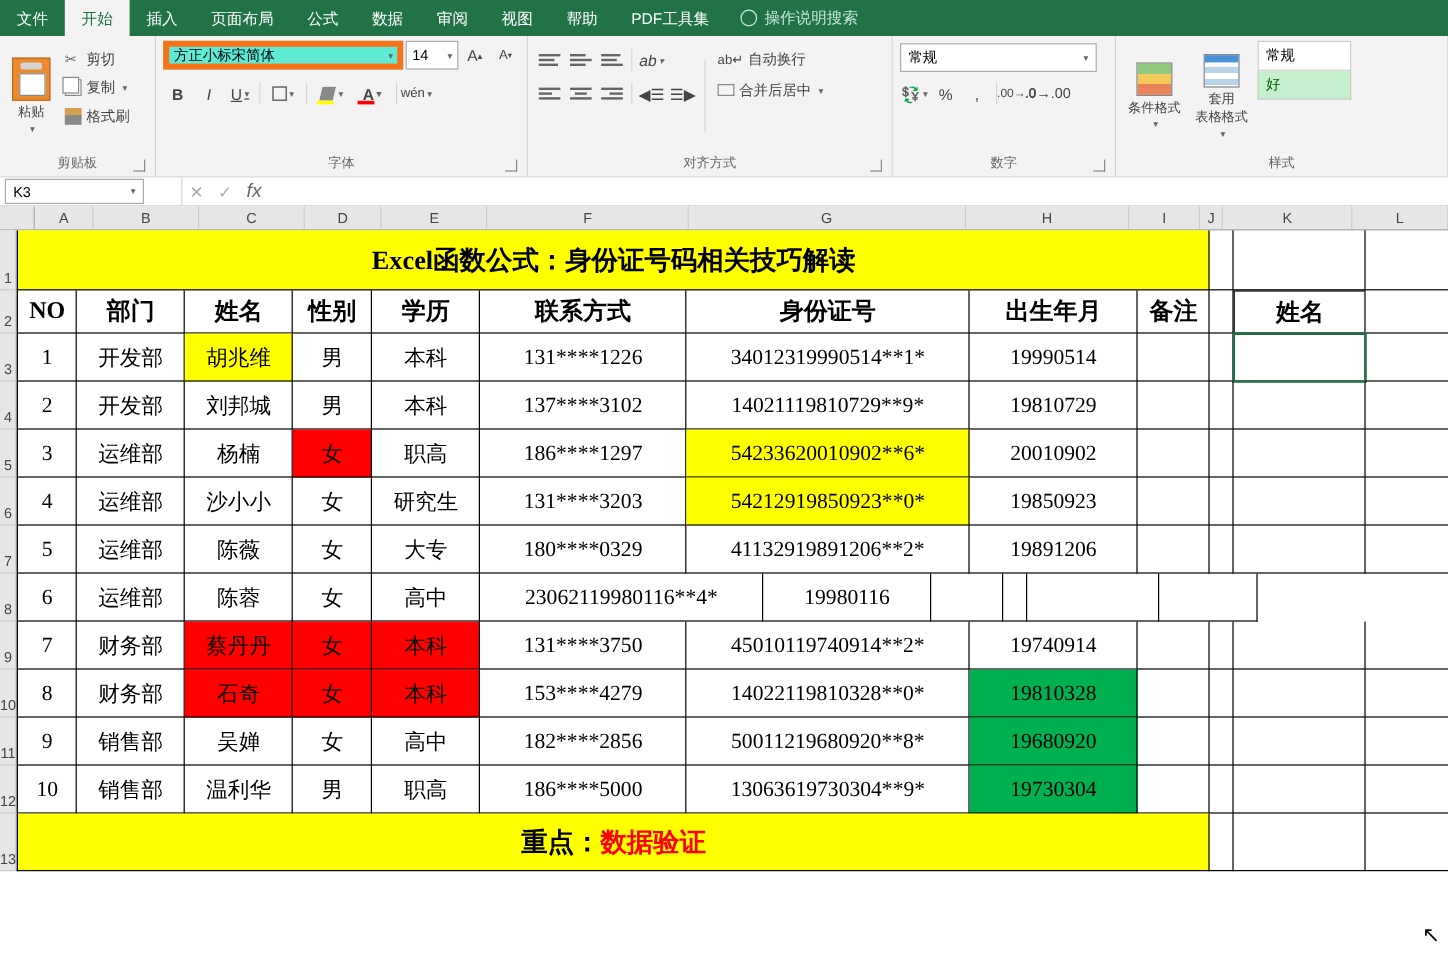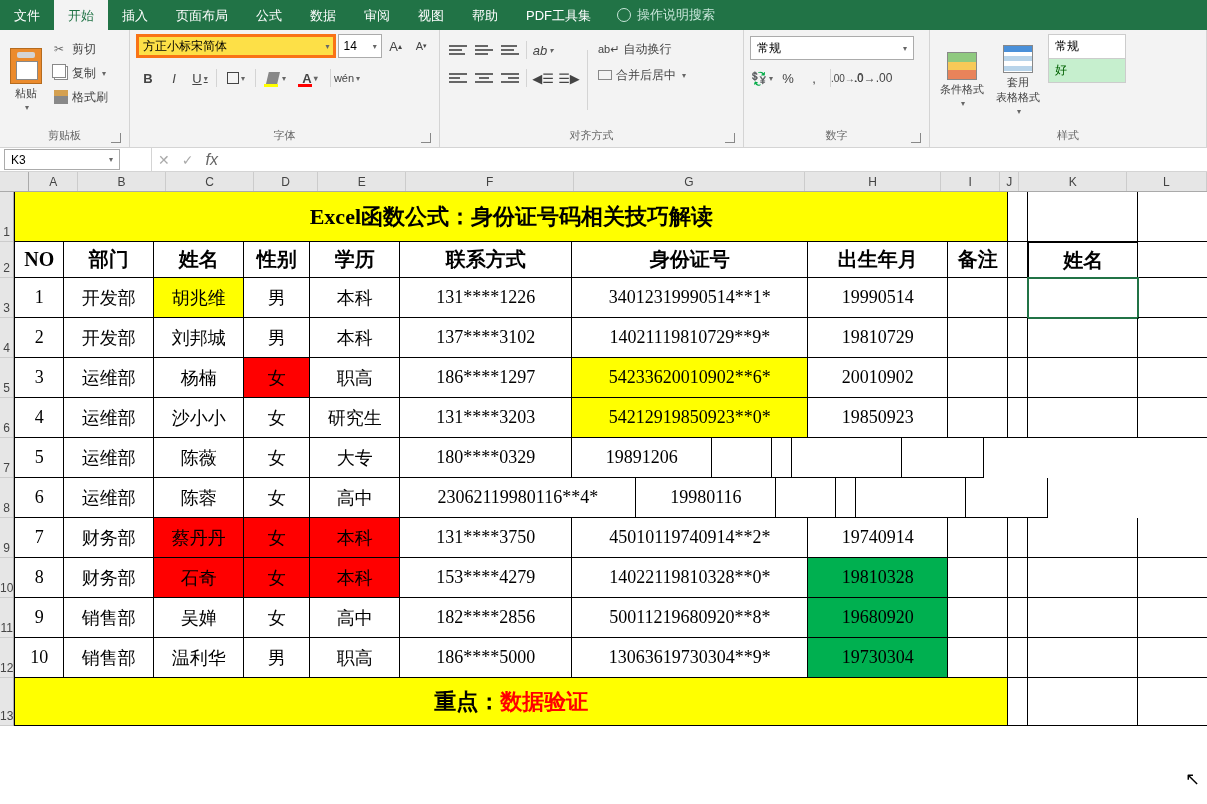--- a/index.html
+++ b/index.html
@@ -26,21 +26,21 @@
 .paste-icon { width: 32px; height: 36px; background: #eb8b2d; border: 1px solid #b56b1e; position: relative; }
 .paste-icon::before { content: ""; position: absolute; top: 3px; left: 6px; right: 6px; height: 6px; background: #d4d4d4; border-radius: 2px; }
 .paste-icon::after { content: ""; position: absolute; top: 12px; left: 5px; right: 3px; bottom: 3px; background: #fff; border: 1px solid #888; }
 .scissors { width: 14px; height: 14px; color: #666; }
 .copy-icon { width: 14px; height: 14px; border: 1px solid #888; background: #fff; position: relative; }
 .copy-icon::after { content: ""; position: absolute; top: -3px; left: -3px; width: 12px; height: 12px; border: 1px solid #888; background: #fff; }
 .brush { width: 14px; height: 14px; background: linear-gradient(#d4a050 40%, #888 40%); }
 
 
 .font-row { display: flex; gap: 2px; margin-bottom: 4px; }
-.font-name { width: 204px; height: 24px; border: 3px solid #f97316; background: #fde047; font-size: 12px; padding: 2px 4px; display: flex; align-items: center; justify-content: space-between; }
+.font-name { width: 204px; height: 24px; border: 5px solid #f97316; background: #5eead4; font-size: 12px; padding: 2px 4px; display: flex; align-items: center; justify-content: space-between; }
 .font-size { width: 44px; height: 24px; border: 1px solid #ababab; background: #fff; font-size: 12px; padding: 2px 4px; display: flex; align-items: center; justify-content: space-between; }
 .a-up, .a-down { width: 20px; height: 20px; display: flex; align-items: center; justify-content: center; font-size: 13px; color: #444; }
 .tool-row { display: flex; gap: 2px; align-items: center; }
 .tool-btn { width: 24px; height: 24px; display: flex; align-items: center; justify-content: center; font-size: 13px; color: #444; cursor: pointer; border: 1px solid transparent; }
 .bold { font-weight: bold; }
 .italic { font-style: italic; }
 .underline { text-decoration: underline; }
 .sep { width: 1px; height: 18px; background: #d4d4d4; margin: 0 2px; }
 .border-btn { width: 30px; }
 .border-sq { width: 12px; height: 12px; border: 1px solid #444; }
@@ -428,20 +428,21 @@
           <div class="cell cK "></div>
           <div class="cell cL "></div>
         </div>
         <div class="row tbl-border" style="height: 40px;">
           <div class="cell cA " style="border-left: 1.5px solid rgb(0, 0, 0);">5</div>
           <div class="cell cB ">运维部</div>
           <div class="cell cC ">陈薇</div>
           <div class="cell cD ">女</div>
           <div class="cell cE ">大专</div>
           <div class="cell cF ">180****0329</div>
+          <div class="cell cG ">41132919891206**2*</div>
           <div class="cell cH ">19891206</div>
           <div class="cell cI "></div>
           <div class="cell cJ "></div>
           <div class="cell cK "></div>
           <div class="cell cL "></div>
         </div>
         <div class="row tbl-border" style="height: 40px;">
           <div class="cell cA " style="border-left: 1.5px solid rgb(0, 0, 0);">6</div>
           <div class="cell cB ">运维部</div>
           <div class="cell cC ">陈蓉</div>

